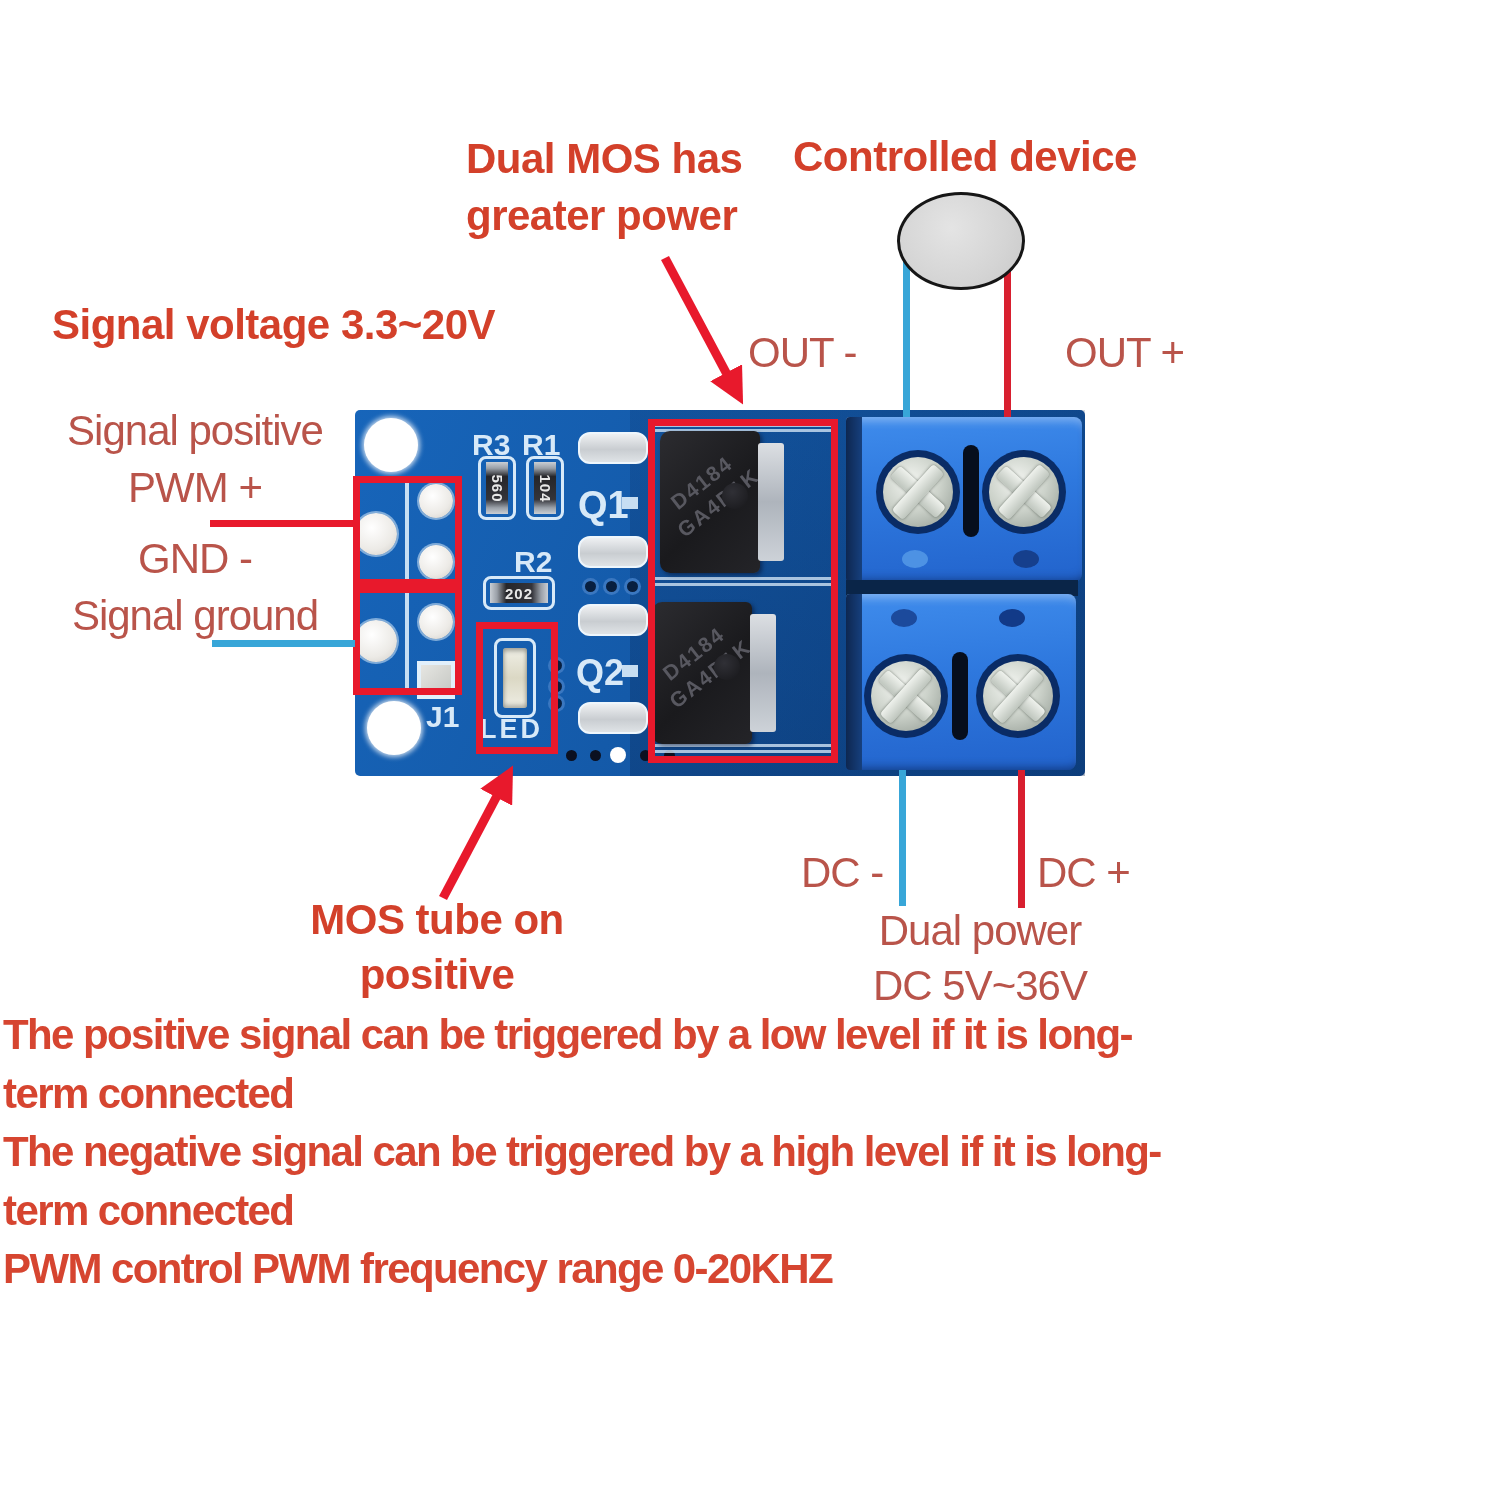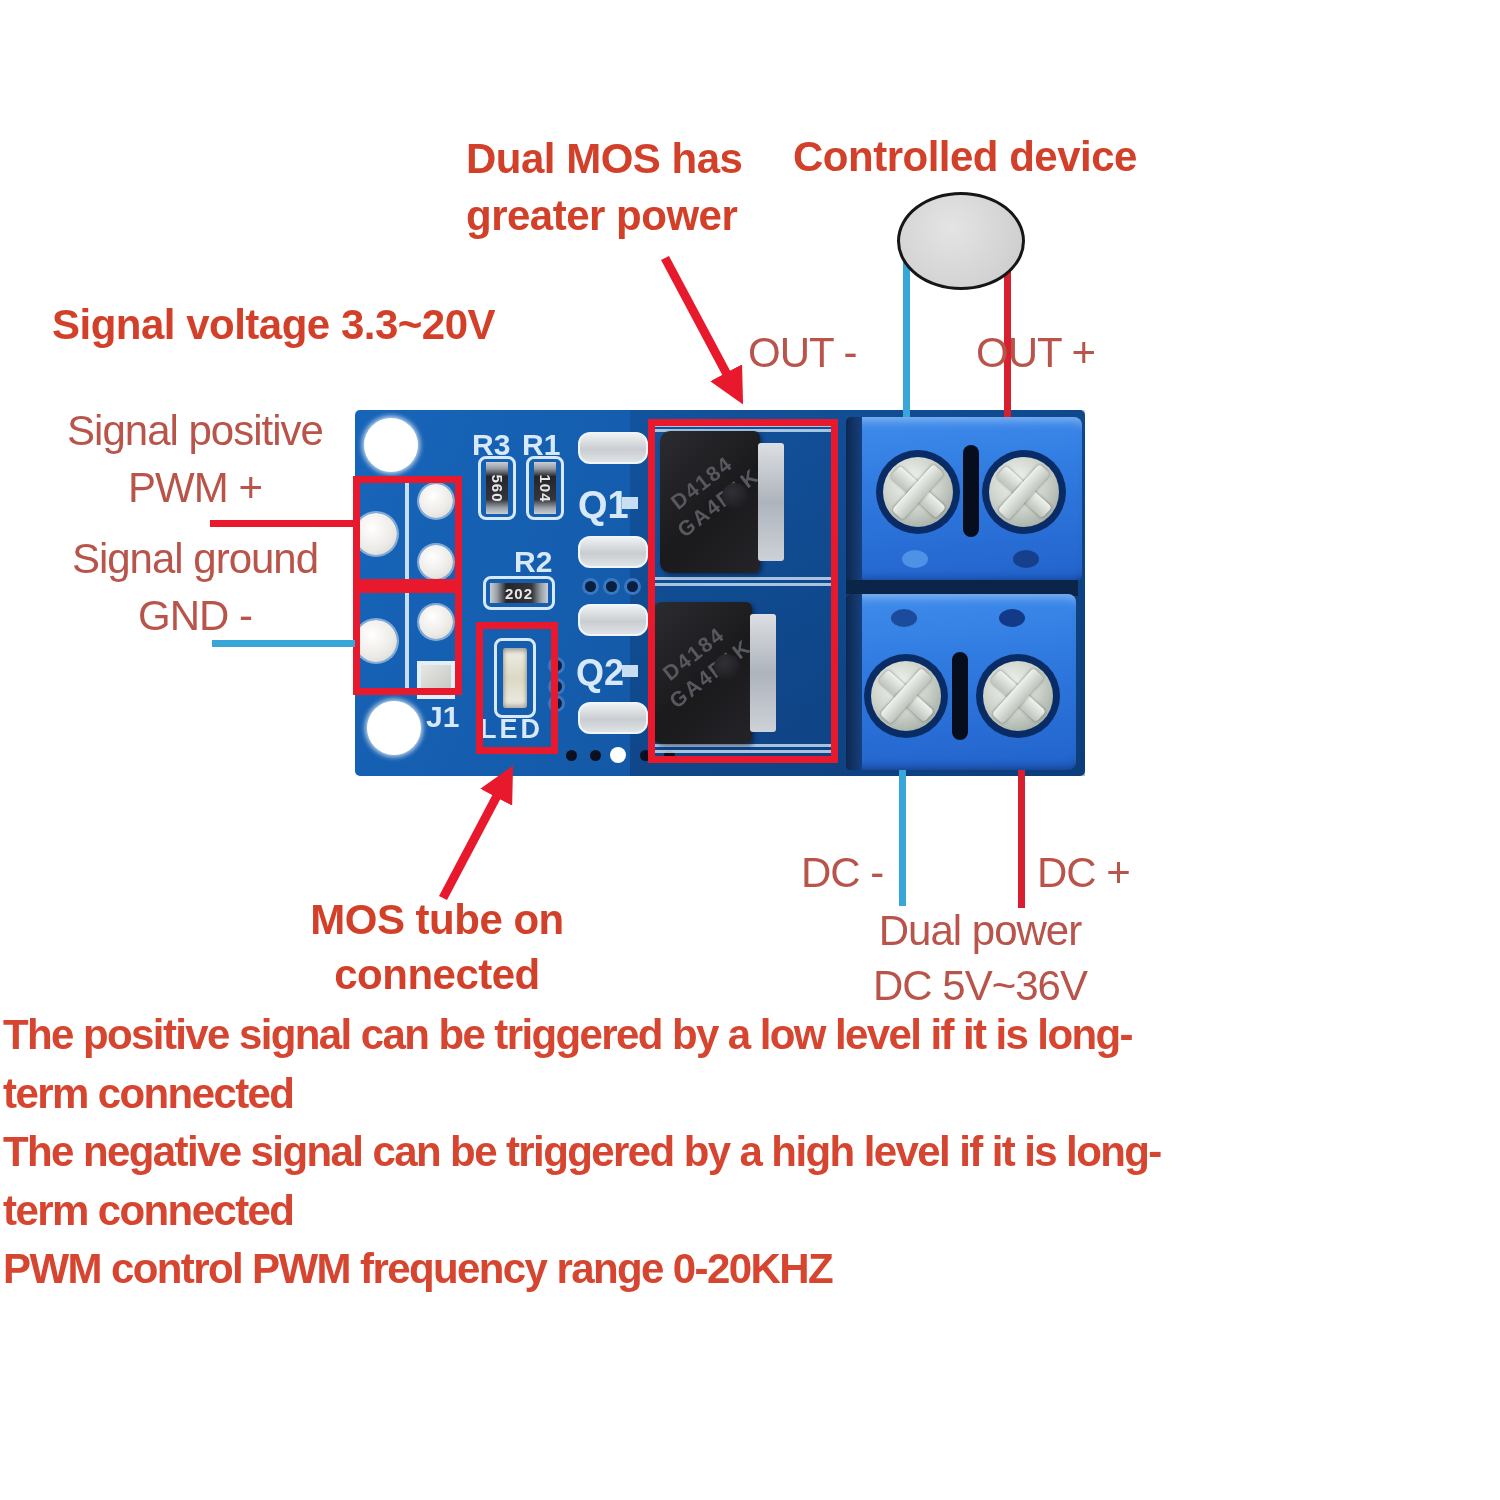--- a/index.html
+++ b/index.html
@@ -110,37 +110,37 @@
   <div class="abs txt headline" style="left:793px;top:128px;">Controlled device</div>
 
   <div class="abs txt headline" style="left:52px;top:296px;">Signal voltage 3.3~20V</div>
 
   <div class="abs txt label center" style="left:30px;top:402px;width:330px;">
     <div>Signal positive</div>
     <div>PWM +</div>
   </div>
 
   <div class="abs txt label center" style="left:30px;top:530px;width:330px;">
+    <div>GND -</div>
     <div>Signal ground</div>
-    <div>GND -</div>
   </div>
 
   <div class="abs txt label" style="left:748px;top:324px;">OUT -</div>
-  <div class="abs txt label" style="left:976px;top:324px;">OUT +</div>
+  <div class="abs txt label" style="left:1065px;top:324px;">OUT +</div>
   <div class="abs txt label" style="left:801px;top:844px;">DC -</div>
   <div class="abs txt label" style="left:1037px;top:844px;">DC +</div>
 
   <div class="abs txt label center" style="left:820px;top:903px;width:320px;line-height:55px;">
     <div>Dual power</div>
     <div>DC 5V~36V</div>
   </div>
 
   <div class="abs txt headline center" style="left:272px;top:892px;width:330px;line-height:55px;">
     <div>MOS tube on</div>
-    <div>connected</div>
+    <div>positive</div>
   </div>
 
   <div class="abs txt para" style="left:3px;top:1006px;">
     <div>The positive signal can be triggered by a low level if it is long-</div>
     <div>term connected</div>
     <div>The negative signal can be triggered by a high level if it is long-</div>
     <div>term connected</div>
     <div>PWM control PWM frequency range 0-20KHZ</div>
   </div>
 

